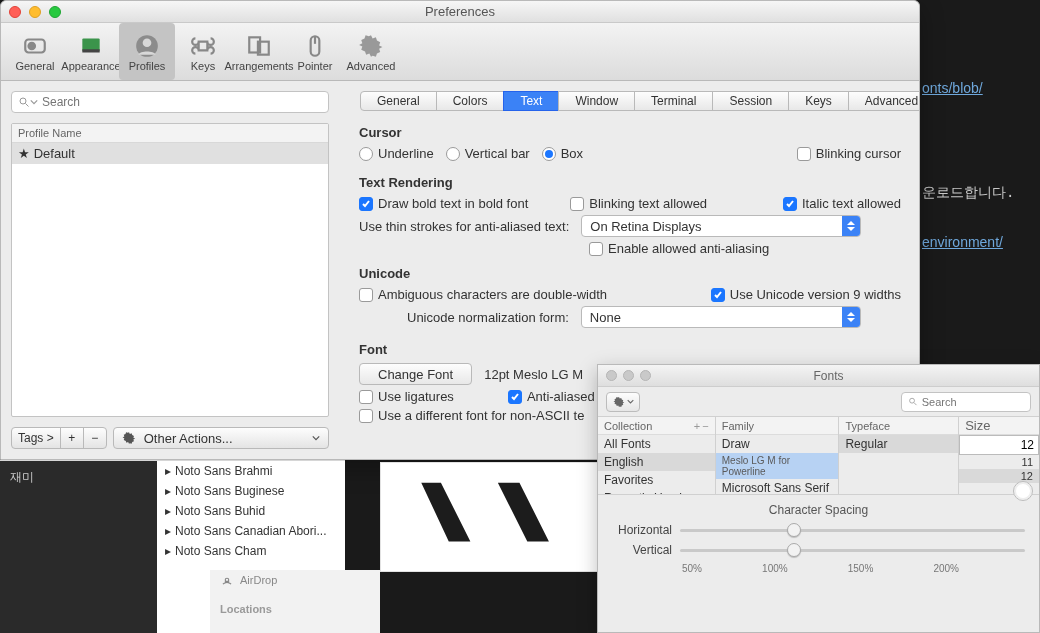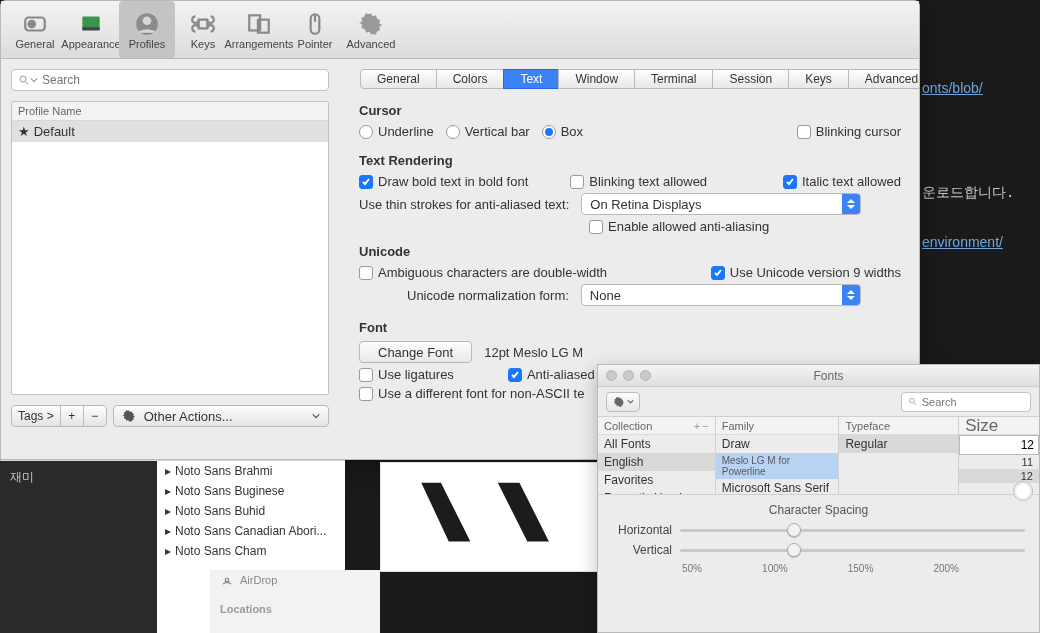--- a/index.html
+++ b/index.html
@@ -103,20 +103,26 @@
 .swatch { position:absolute; right:6px; top:116px; width:20px; height:20px; border-radius:10px; background:#fff; border:1px solid #bbb; box-shadow:0 0 0 2px #eee inset; }
 </style>
 </head>
 <body>
 
 <div class="bg-text" style="top:80px; left:922px;"><span class="bg-link">onts/blob/</span></div>
 <div class="bg-text" style="top:184px; left:922px;">운로드합니다.</div>
 <div class="bg-text" style="top:234px; left:922px;"><span class="bg-link">environment/</span></div>
 
 <div class="prefs">
+  <div class="titlebar">
+    <span class="traffic red"></span>
+    <span class="traffic yel"></span>
+    <span class="traffic grn"></span>
+    <div class="title">Preferences</div>
+  </div>
 
   <div class="toolbar">
 
     <div class="tb-item">
       <span class="tb-icon">
           <svg viewBox="0 0 24 24">
             <rect x="3" y="6" width="18" height="12" rx="3" fill="none" stroke="#888" stroke-width="2"></rect>
             <circle cx="9" cy="12" r="4" fill="#888"></circle>
           </svg>
         </span>
@@ -441,21 +447,21 @@
     </div>
     <div class="fcol" style="width:120px">
       <div class="head">
           <span>Typeface</span>
         </div>
       <div class="flist">
         <div class="sel">Regular</div>
       </div>
     </div>
     <div class="size-col">
-      <div class="head" style="height:18px;background:#f3f3f3;font-size:17px;color:#666;border-bottom:1px solid #dcdcdc;display:flex;align-items:center;padding:0 6px">
+      <div class="head" style="height:18px;background:#f3f3f3;font-size:13px;color:#666;border-bottom:1px solid #dcdcdc;display:flex;align-items:center;padding:0 6px">
           <span>Size</span>
         </div>
       <input value="12" style="">
       <div class="sizelist">
         <div>11</div>
         <div class="sel">12</div>
       </div>
     </div>
   </div>
   <div class="swatch"></div>

